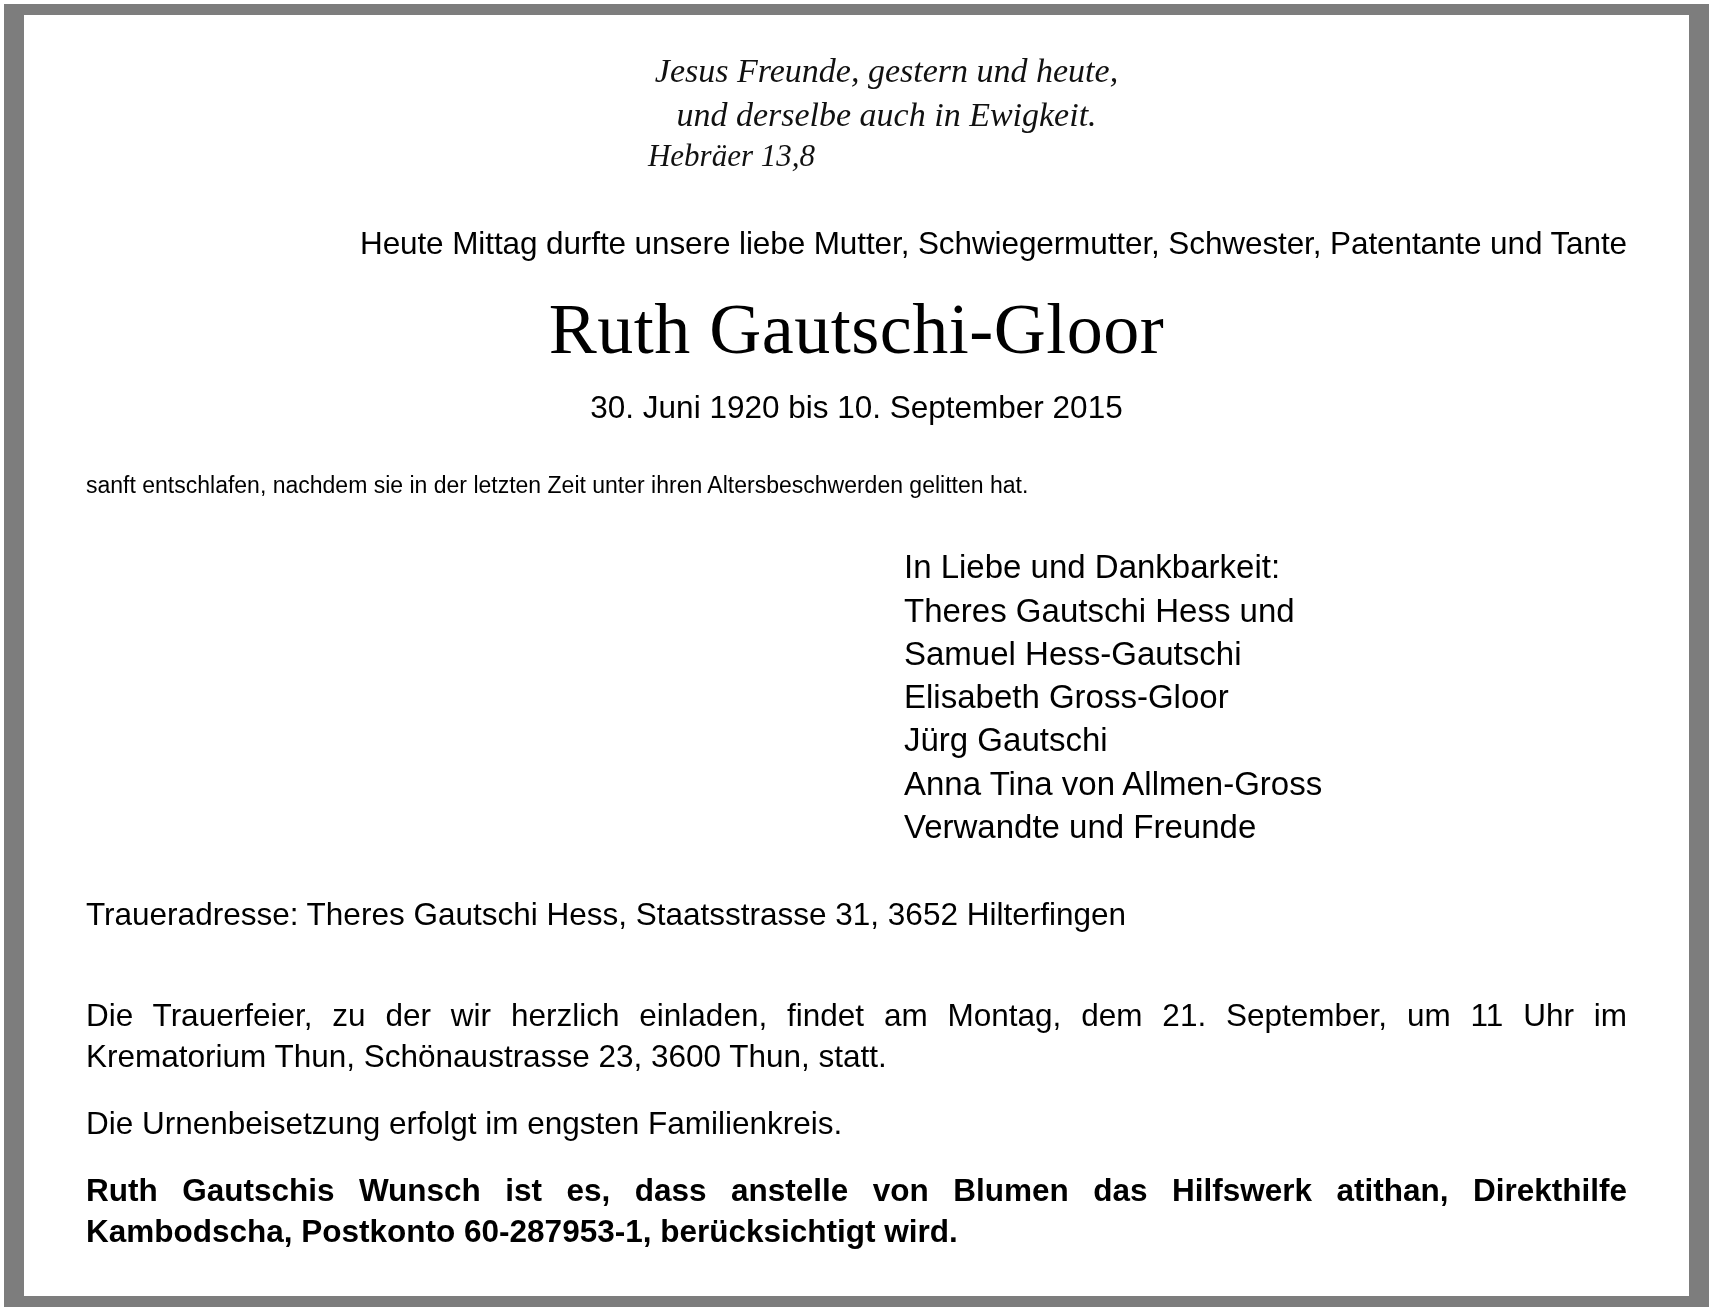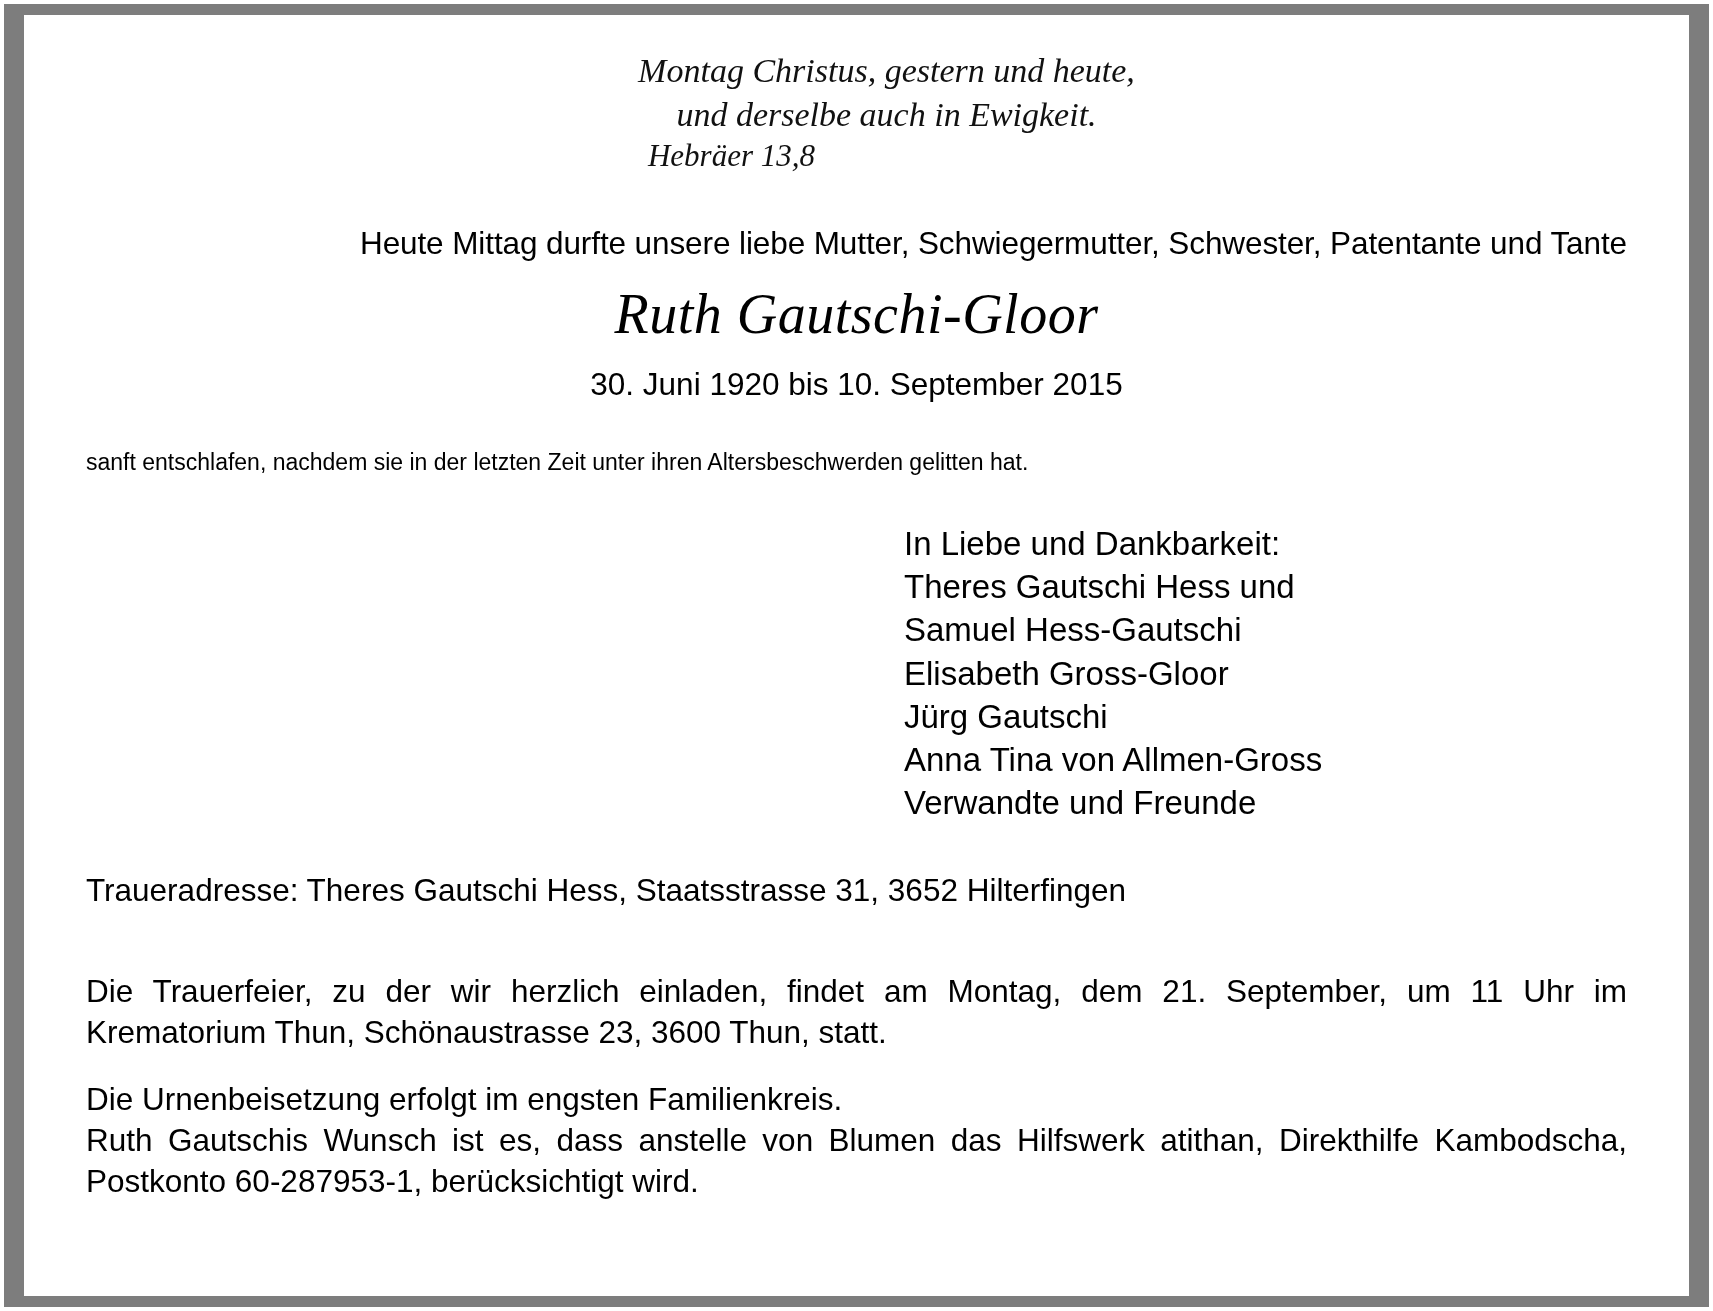--- a/index.html
+++ b/index.html
@@ -73,25 +73,24 @@
     margin-top: 46px;
     font-size: 31.5px;
     line-height: 1.35;
     letter-spacing: -0.1px;
     text-align: right;
   }
 
   .deceased-name {
     text-align: center;
     font-family: "Liberation Serif", serif;
-    font-size: 56px;
+    font-size: 72px;
     line-height: 1.1;
-    margin-top: 20px;
+    margin-top: 26px;
     letter-spacing: 0.5px;
-    font-style: italic;
   }
 
   .dates {
     text-align: center;
     font-size: 31.5px;
     margin-top: 20px;
   }
 
   .passing {
     margin-top: 44px;
@@ -119,35 +118,37 @@
     font-size: 31.5px;
     line-height: 1.3;
     text-align: justify;
   }
   .burial {
     margin-top: 26px;
     font-size: 31.5px;
     line-height: 1.3;
   }
   .donation {
+    margin-top: 26px;
     font-size: 31.5px;
     line-height: 1.3;
     text-align: justify;
+    font-weight: bold;
   }
 </style>
 </head>
 <body>
 
 <div class="page">
   <div class="frame-outer">
     <div class="frame-inner">
       <div class="content">
 
         <div class="verse">
-          <div>Montag Christus, gestern und heute,</div>
+          <div>Jesus Freunde, gestern und heute,</div>
           <div>und derselbe auch in Ewigkeit.</div>
           <span class="ref">Hebräer 13,8</span>
         </div>
 
         <div class="intro">Heute Mittag durfte unsere liebe Mutter, Schwiegermutter, Schwester, Patentante und Tante</div>
 
         <div class="deceased-name">Ruth Gautschi-Gloor</div>
 
         <div class="dates">30. Juni 1920 bis 10. September 2015</div>
 

